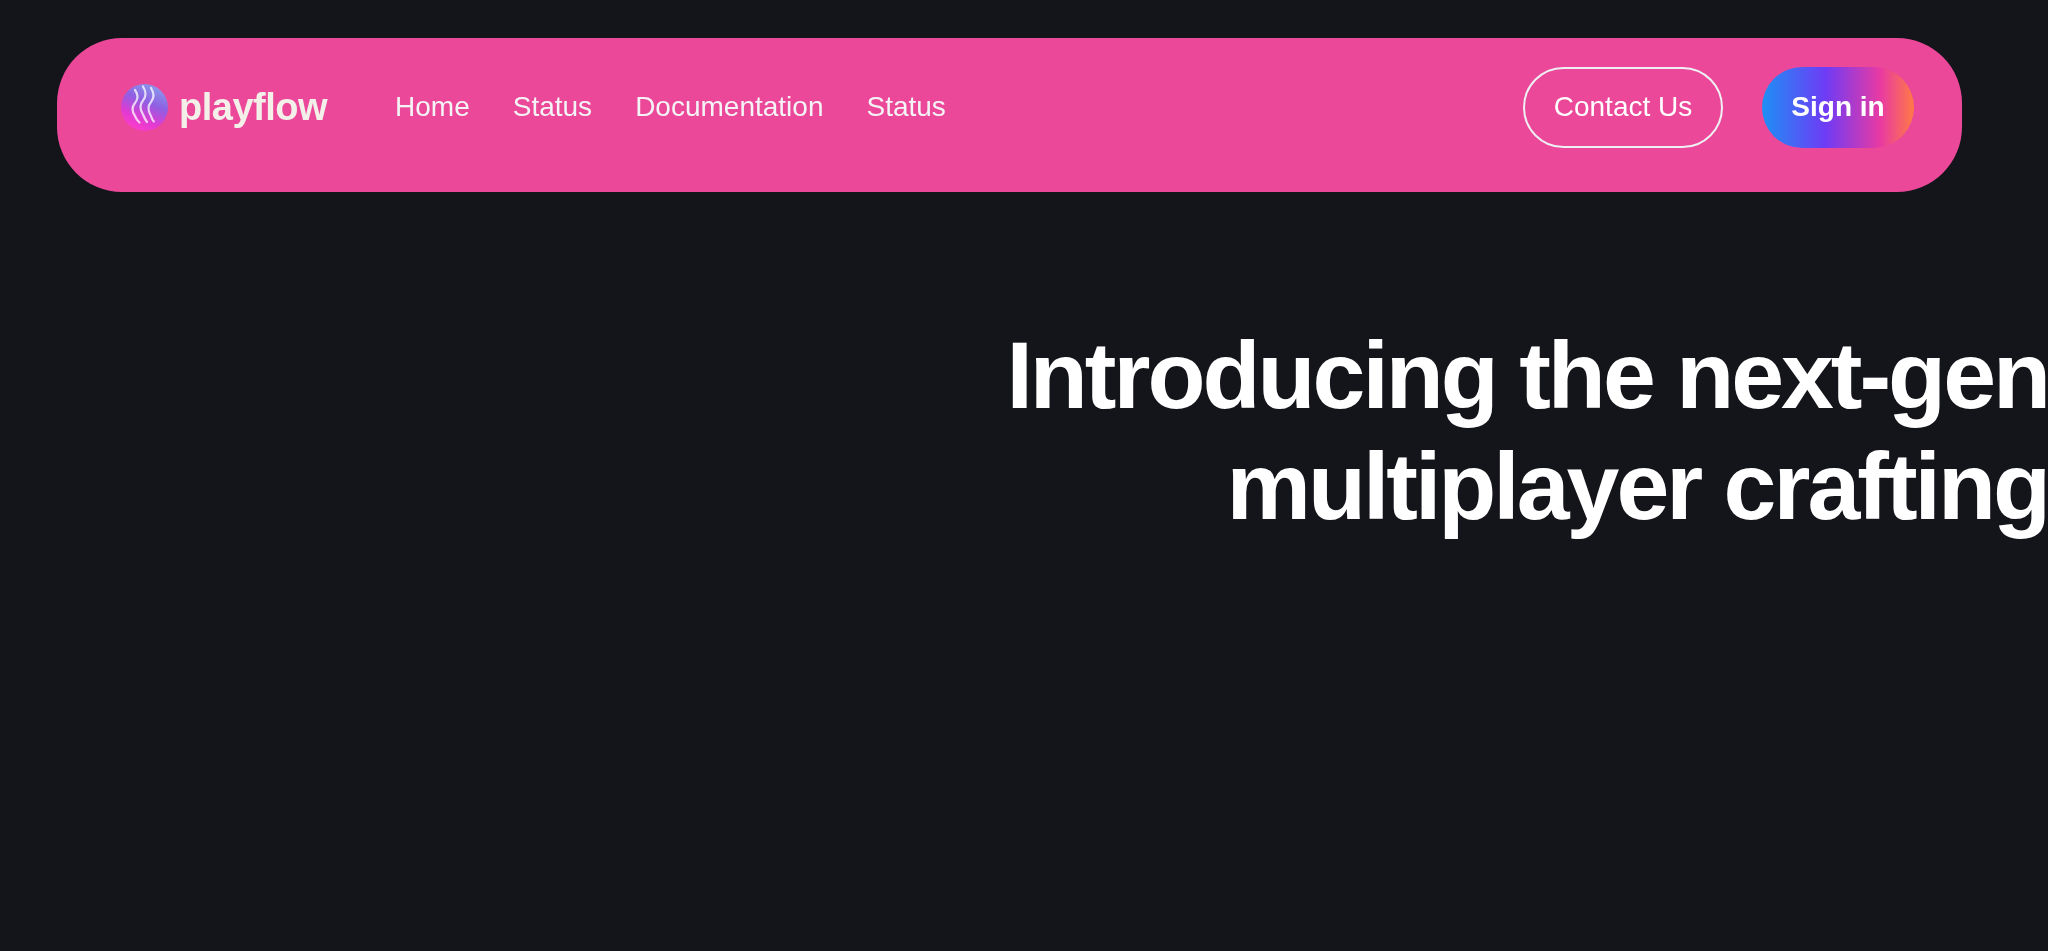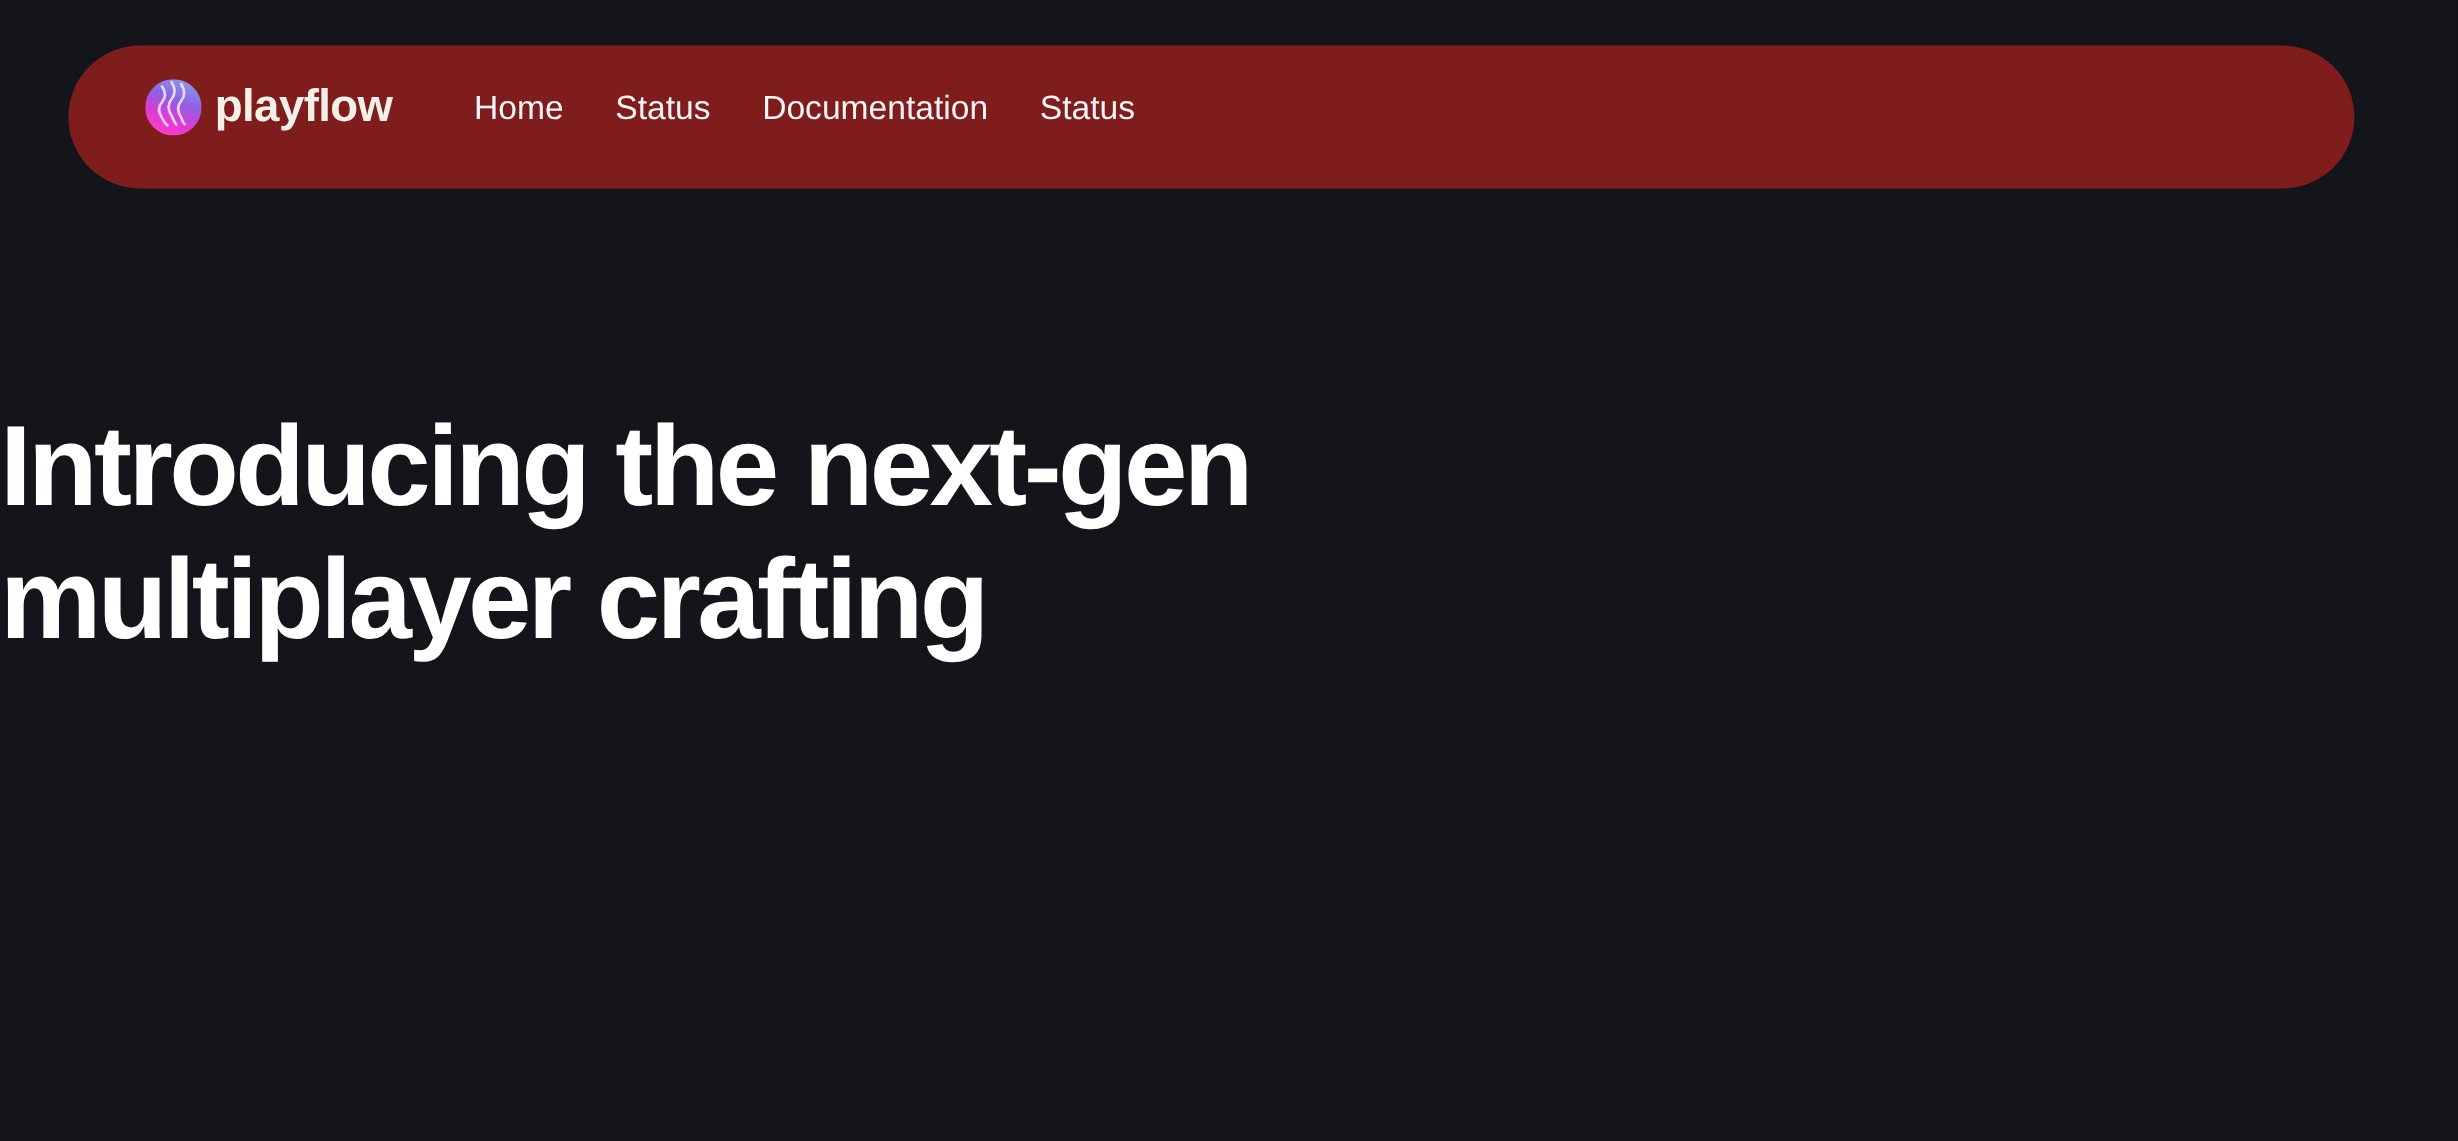--- a/index.html
+++ b/index.html
@@ -15,22 +15,22 @@
     background: #14141b;
     font-family: "Liberation Sans", sans-serif;
   }
 
   
   .navbar {
     position: absolute;
     left: 57px;
     top: 38px;
     width: 1905px;
-    height: 119px;
-    background: #7f1d1d;
+    height: 154px;
+    background: #ec4899;
     border-radius: 65px;
     display: flex;
     align-items: center;
     padding: 0 48px 16px 64px;
     box-sizing: border-box;
   }
   .brand {
     display: flex;
     align-items: center;
     gap: 11px;
@@ -85,24 +85,24 @@
   .btn-signin {
     width: 152px;
     border: none;
     background: linear-gradient(90deg, #1e8ff5 0%, #6f3bf5 42%, #e93aa2 78%, #ff7a45 100%);
     font-weight: 700;
   }
 
   
   .hero {
     position: absolute;
-    top: 184px;
+    top: 170px;
     left: 0;
     width: 100%;
-    text-align: left;
+    text-align: right;
   }
   .hero-title {
     margin: 150px 0 0;
     font-size: 95px;
     line-height: 111px;
     font-weight: 700;
     letter-spacing: -3px;
     color: #ffffff;
   }
   .hero-title .line { display: block; }
@@ -144,20 +144,24 @@
       <span class="brand-name">playflow</span>
     </a>
 
     <nav class="nav-links">
       <a>Home</a>
       <a>Status</a>
       <a>Documentation</a>
       <a>Status</a>
     </nav>
 
+    <div class="nav-actions">
+      <button class="btn btn-contact">Contact Us</button>
+      <button class="btn btn-signin">Sign in</button>
+    </div>
 
   </header>
 
   <main class="hero">
     <h1 class="hero-title">
       <span class="line">Introducing the next-gen</span>
       <span class="line">multiplayer crafting</span>
     </h1>
   </main>
 

